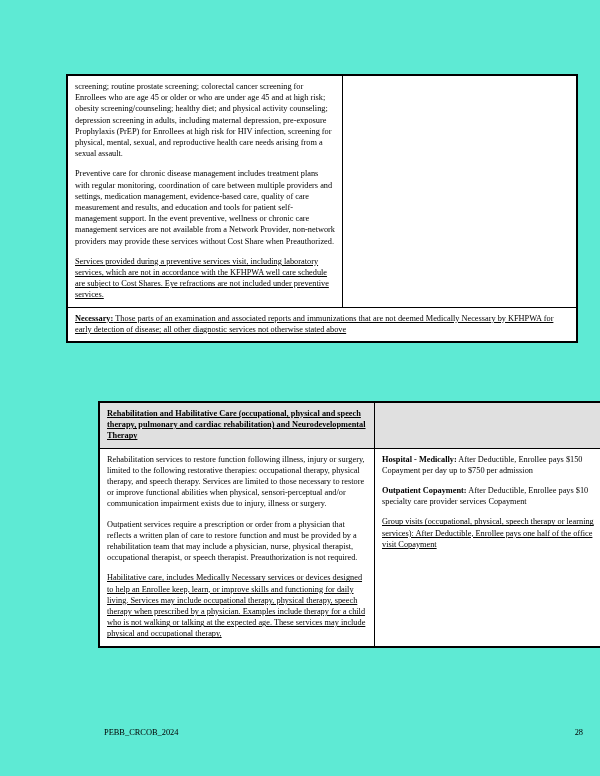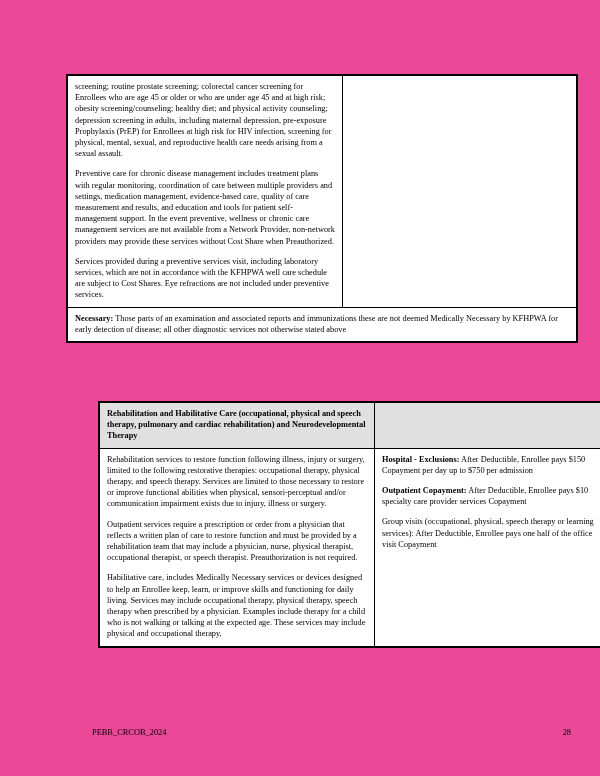--- a/index.html
+++ b/index.html
@@ -15,21 +15,21 @@
     position: relative;
     overflow: hidden;
   }
 
   .page {
     position: absolute;
     left: 0;
     top: 0;
     width: 600px;
     height: 776px;
-    background: #ec4899;
+    background: #5eead4;
   }
 
   
   .doc-table {
     position: absolute;
     border-collapse: collapse;
     table-layout: fixed;
     border: 2px solid #000000;
     background: #ffffff;
   }
@@ -62,29 +62,30 @@
     background: #e0e0e0;
     font-weight: bold;
   }
   .cell-header p { font-weight: bold; }
 
   td p {
     margin: 0 0 9px 0;
   }
   td p:last-child {
     margin-bottom: 0;
+    text-decoration: underline;
   }
   .lead { font-weight: bold; }
 
   .full-span { padding: 5px 7px 6px 7px; }
 
   
   .footer {
     position: absolute;
-    left: 54px;
+    left: 66px;
     top: 728px;
     width: 479px;
     display: flex;
     justify-content: space-between;
     align-items: flex-start;
     font-size: 8.4px;
     color: #000000;
     padding-left: 38px;
   }
   .footer span { font-family: "Liberation Serif", "DejaVu Serif", serif; }
@@ -99,21 +100,21 @@
       <tr>
         <td class="col-left">
           <p>screening; routine prostate screening; colorectal cancer screening for Enrollees who are age 45 or older or who are under age 45 and at high risk; obesity screening/counseling; healthy diet; and physical activity counseling; depression screening in adults, including maternal depression, pre-exposure Prophylaxis (PrEP) for Enrollees at high risk for HIV infection, screening for physical, mental, sexual, and reproductive health care needs arising from a sexual assault.</p>
           <p>Preventive care for chronic disease management includes treatment plans with regular monitoring, coordination of care between multiple providers and settings, medication management, evidence-based care, quality of care measurement and results, and education and tools for patient self-management support. In the event preventive, wellness or chronic care management services are not available from a Network Provider, non-network providers may provide these services without Cost Share when Preauthorized.</p>
           <p>Services provided during a preventive services visit, including laboratory services, which are not in accordance with the KFHPWA well care schedule are subject to Cost Shares. Eye refractions are not included under preventive services.</p>
         </td>
         <td class="col-right"></td>
       </tr>
       <tr>
         <td class="full-span" colspan="2">
-          <p><span class="lead">Necessary:</span><span> Those parts of an examination and associated reports and immunizations these are not deemed Medically Necessary by KFHPWA for early detection of disease; all other diagnostic services not otherwise stated above</span></p>
+          <p><span class="lead">Necessary:</span><span> Those parts of an examination and associated reports and immunizations that are not deemed Medically Necessary by KFHPWA for early detection of disease; all other diagnostic services not otherwise stated above</span></p>
         </td>
       </tr>
     </tbody>
   </table>
 
   <table class="doc-table" id="table-rehab">
     <tbody>
       <tr>
         <td class="col-left cell-header">
           <p>Rehabilitation and Habilitative Care (occupational, physical and speech therapy, pulmonary and cardiac rehabilitation) and Neurodevelopmental Therapy</p>
@@ -122,21 +123,21 @@
           <p></p>
         </td>
       </tr>
       <tr>
         <td class="col-left">
           <p>Rehabilitation services to restore function following illness, injury or surgery, limited to the following restorative therapies: occupational therapy, physical therapy, and speech therapy. Services are limited to those necessary to restore or improve functional abilities when physical, sensori-perceptual and/or communication impairment exists due to injury, illness or surgery.</p>
           <p>Outpatient services require a prescription or order from a physician that reflects a written plan of care to restore function and must be provided by a rehabilitation team that may include a physician, nurse, physical therapist, occupational therapist, or speech therapist. Preauthorization is not required.</p>
           <p>Habilitative care, includes Medically Necessary services or devices designed to help an Enrollee keep, learn, or improve skills and functioning for daily living.  Services may include occupational therapy, physical therapy, speech therapy when prescribed by a physician. Examples include therapy for a child who is not walking or talking at the expected age. These services may include physical and occupational therapy,</p>
         </td>
         <td class="col-right">
-          <p><span class="lead">Hospital - Exclusions:</span><span> After Deductible, Enrollee pays $150 Copayment per day up to $750 per admission</span></p>
+          <p><span class="lead">Hospital - Medically:</span><span> After Deductible, Enrollee pays $150 Copayment per day up to $750 per admission</span></p>
           <p><span class="lead">Outpatient Copayment:</span><span> After Deductible, Enrollee pays $10 specialty care provider services Copayment</span></p>
           <p><span>Group visits (occupational, physical, speech therapy or learning services): After Deductible, Enrollee pays one half of the office visit Copayment</span></p>
         </td>
       </tr>
     </tbody>
   </table>
 
   <div class="footer">
     <span>PEBB_CRCOB_2024</span>
     <span>28</span>

